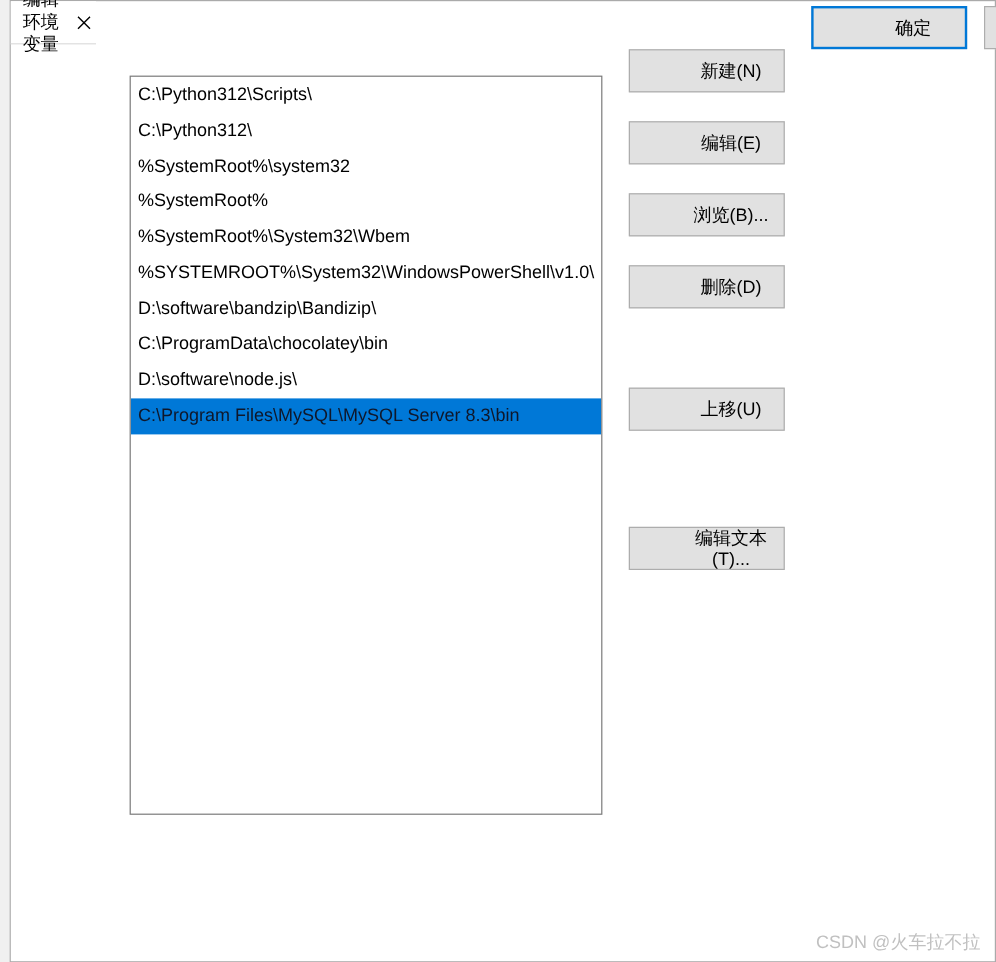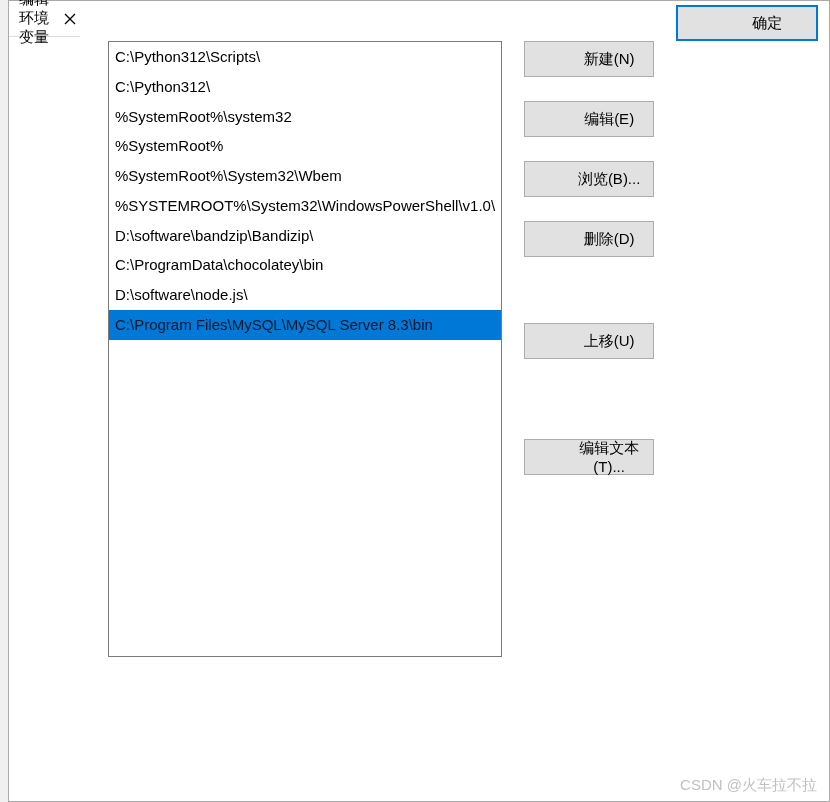--- a/index.html
+++ b/index.html
@@ -56,20 +56,21 @@
       display: flex;
       padding: 40px 22px 8px 28px;
       gap: 22px;
     }
     .list-box {
       flex: 1;
       border: 1px solid #7a7a7a;
       background: #ffffff;
       overflow: hidden;
       height: 616px;
+      margin-top: 22px;
     }
     .list-item {
       padding: 4px 6px;
       font-size: 15px;
       color: #000000;
       white-space: nowrap;
       overflow: hidden;
       cursor: default;
       line-height: 1.45;
     }
@@ -98,21 +99,21 @@
     }
     .gap-small { height: 14px; }
     .gap-large { height: 56px; }
     .footer {
       display: flex;
       justify-content: flex-end;
       gap: 14px;
       padding: 4px 22px 22px 0;
     }
     .footer .btn {
-      width: 142px;
+      width: 130px;
       margin-bottom: 0;
     }
     .btn.primary {
       border: 2px solid #0078d7;
       background: #e1e1e1;
     }
     .watermark {
       position: absolute;
       right: 12px;
       bottom: 6px;

